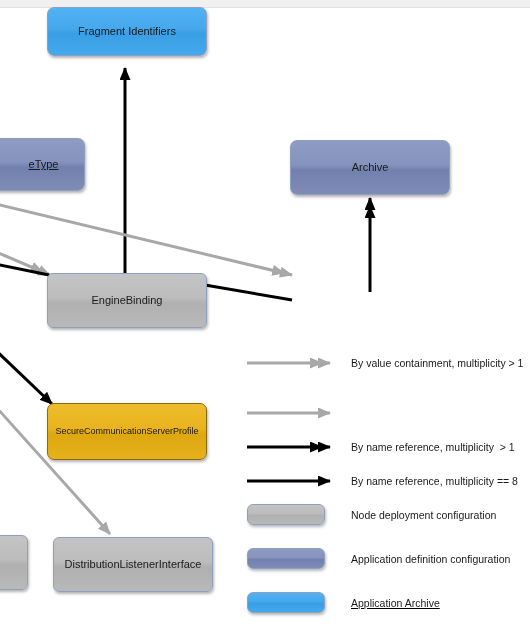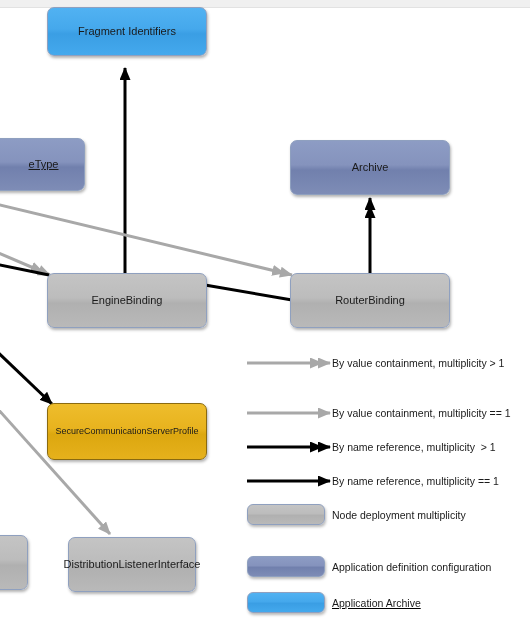--- a/index.html
+++ b/index.html
@@ -39,20 +39,21 @@
     align-items: center;
     justify-content: center;
     text-align: center;
     color: #1a1a1a;
     font-size: 11px;
     line-height: 1.2;
     z-index: 5;
   }
   .node-gray {
     background: linear-gradient(to bottom, #c4c4c4 0%, #bcbcbc 45%, #b0b0b0 55%, #b9b9b9 100%);
+    border-radius: 6px;
   }
   .node-slate {
     background: linear-gradient(to bottom, #8d9cc4 0%, #8593bd 45%, #7180ad 55%, #7e8cb6 100%);
   }
   .node-blue {
     background: linear-gradient(to bottom, #51b2f2 0%, #45a8ec 45%, #3a9ee4 55%, #44a9ed 100%);
   }
   .node-gold {
     background: linear-gradient(to bottom, #eebd2c 0%, #e8b31e 45%, #dca70f 55%, #e6b11c 100%);
     border-color: #8a6a10;
@@ -77,20 +78,21 @@
   .legend-sym {
     position: relative;
     width: 85px;
     height: 22px;
     flex: 0 0 85px;
   }
   .legend-text {
     font-size: 10.5px;
     color: #1a1a1a;
     white-space: pre;
+    margin-left: 19px;
     text-align: right;
   }
   .swatch {
     width: 78px;
     height: 21px;
     box-sizing: border-box;
     border: 1px solid #8fa0bf;
     border-radius: 6px;
     box-shadow: 1px 2px 3px rgba(0,0,0,0.28);
   }
@@ -146,82 +148,78 @@
   </div>
 
   <div class="node node-slate" style="left:290px; top:140px; width:160px; height:55px;">
     <span class="node-label">Archive</span>
   </div>
 
   <div class="node node-gray" style="left:47px; top:273px; width:160px; height:55px;">
     <span class="node-label">EngineBinding</span>
   </div>
 
-  <div class="node node-gray" style="left:290px; top:273px; width:160px; height:55px;">
-    <span class="node-label">RouterBinding</span>
-  </div>
 
   <div class="node node-gold" style="left:47px; top:403px; width:160px; height:57px;">
     <span class="node-label">SecureCommunicationServerProfile</span>
   </div>
 
   <div class="node node-gray" style="left:-42px; top:535px; width:70px; height:55px;">
     <span class="node-label"></span>
   </div>
 
-  <div class="node node-gray" style="left:68px; top:537px; width:128px; height:55px;">
+  <div class="node node-gray" style="left:53px; top:537px; width:160px; height:55px;">
     <span class="node-label">DistributionListenerInterface</span>
   </div>
 
   <div id="legend">
 
     <div class="legend-row" style="top:0px;">
       <span class="legend-sym">
         <svg width="85" height="22" viewBox="0 0 85 22">
           <line x1="0" y1="11" x2="83" y2="11" stroke="#a8a8a8" stroke-width="3" marker-end="url(#ah-gray-2)"></line>
         </svg>
       </span>
       <span class="legend-text">By value containment, multiplicity &gt; 1</span>
     </div>
 
     <div class="legend-row" style="top:50px;">
       <span class="legend-sym">
         <svg width="85" height="22" viewBox="0 0 85 22">
           <line x1="0" y1="11" x2="83" y2="11" stroke="#a8a8a8" stroke-width="3" marker-end="url(#ah-gray-1)"></line>
         </svg>
       </span>
-      <span class="legend-text">By value containment, multiplicity == 1</span>
     </div>
 
     <div class="legend-row" style="top:84px;">
       <span class="legend-sym">
         <svg width="85" height="22" viewBox="0 0 85 22">
           <line x1="0" y1="11" x2="83" y2="11" stroke="#000000" stroke-width="3" marker-end="url(#ah-black-2)"></line>
         </svg>
       </span>
       <span class="legend-text">By name reference, multiplicity  &gt; 1</span>
     </div>
 
     <div class="legend-row" style="top:118px;">
       <span class="legend-sym">
         <svg width="85" height="22" viewBox="0 0 85 22">
           <line x1="0" y1="11" x2="83" y2="11" stroke="#000000" stroke-width="3" marker-end="url(#ah-black-1)"></line>
         </svg>
       </span>
-      <span class="legend-text">By name reference, multiplicity == 1</span>
+      <span class="legend-text">By name reference, multiplicity == 8</span>
     </div>
 
     <div class="legend-row" style="top:152px;">
       <span class="legend-sym">
         <span class="swatch node-gray" style="display:block;"></span>
       </span>
-      <span class="legend-text">Node deployment multiplicity</span>
-    </div>
-
-    <div class="legend-row" style="top:204px;">
+      <span class="legend-text">Node deployment configuration</span>
+    </div>
+
+    <div class="legend-row" style="top:196px;">
       <span class="legend-sym">
         <span class="swatch node-slate" style="display:block;"></span>
       </span>
       <span class="legend-text">Application definition configuration</span>
     </div>
 
     <div class="legend-row" style="top:240px;text-decoration:underline;">
       <span class="legend-sym">
         <span class="swatch node-blue" style="display:block;"></span>
       </span>

